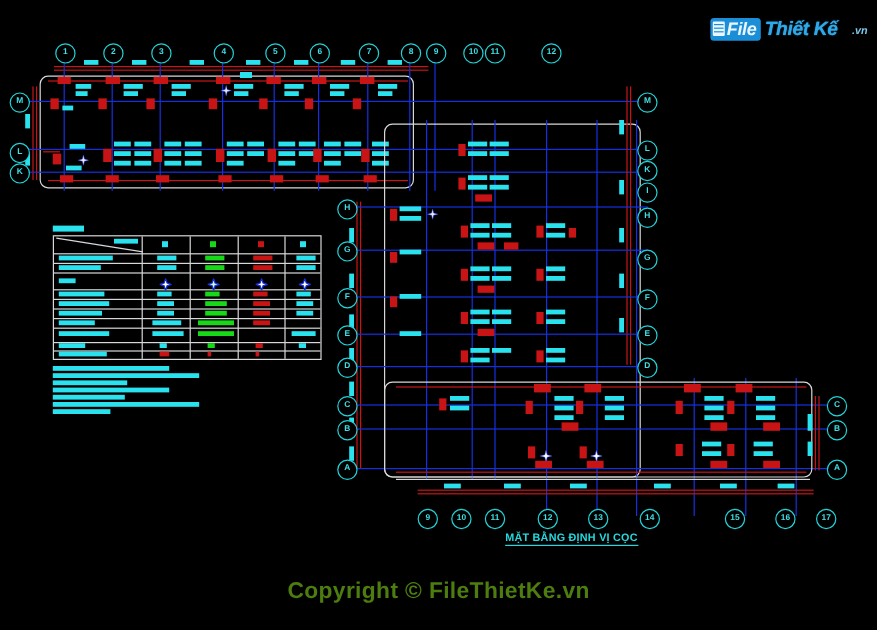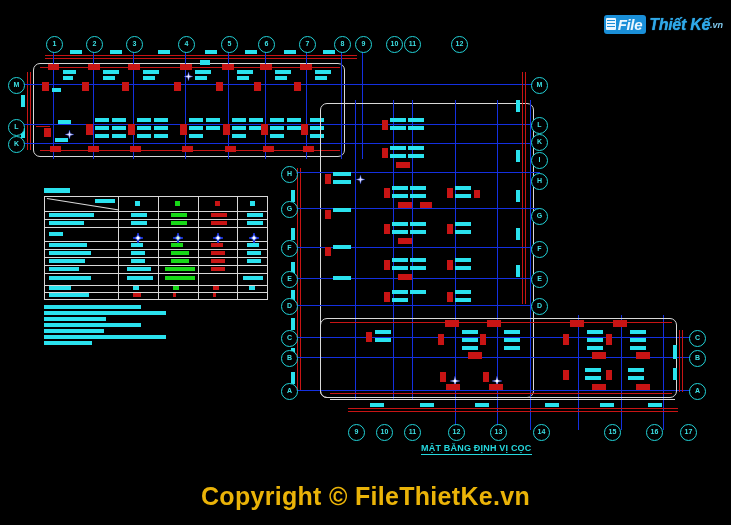--- a/index.html
+++ b/index.html
@@ -19,25 +19,25 @@
   
   #logo{position:absolute;right:8px;top:11px;height:27px;display:flex;align-items:center;}
   #logo .lg-file{background:#1a8fd8;color:#eaf6ff;font-size:15px;font-weight:bold;font-style:italic;
       padding:1px 4px 1px 14px;border-radius:3px;position:relative;letter-spacing:-.3px;line-height:17px;}
   #logo .lg-doc{position:absolute;left:2px;top:3px;width:10px;height:12px;background:#eaf6ff;
       border-radius:1px;}
   #logo .lg-doc:after{content:"";position:absolute;left:1px;top:2px;width:8px;height:1px;
       background:#1a8fd8;box-shadow:0 3px 0 #1a8fd8,0 6px 0 #1a8fd8;}
   #logo .lg-rest{color:#2fa8e8;font-size:16px;font-weight:bold;font-style:italic;margin-left:3px;
       letter-spacing:-.3px;line-height:18px;text-shadow:0 0 1px #2fa8e8;}
-  #logo .lg-vn{color:#7fc9ee;font-size:9px;font-weight:bold;font-style:italic;}
-
-  
-  #copy{position:absolute;left:0;right:0;top:482px;text-align:center;color:#eab308;
-        font-size:25px;font-weight:bold;letter-spacing:.3px;}
+  #logo .lg-vn{color:#7fc9ee;font-size:9px;font-weight:bold;font-style:italic;margin-left:12px;}
+
+  
+  #copy{position:absolute;left:0;right:0;top:482px;text-align:center;color:#4d7c0f;
+        font-size:19px;font-weight:bold;letter-spacing:.3px;}
 
   
   #tbl{position:absolute;left:44px;top:196px;width:222px;height:102px;border:1px solid #d8d8d8;}
   #tbl .row{position:absolute;left:0;right:0;border-bottom:1px solid #d8d8d8;}
   #tbl .vr{position:absolute;top:0;bottom:0;width:1px;background:#d8d8d8;}
   .txtblk{position:absolute;background:#2ae2ee;height:4px;}
   .gblk{position:absolute;background:#17d917;height:4px;}
   .rblk{position:absolute;background:#c81414;height:4px;}
   .diag{position:absolute;background:#d8d8d8;height:1px;transform-origin:0 0;}
   .star{position:absolute;width:9px;height:9px;}

